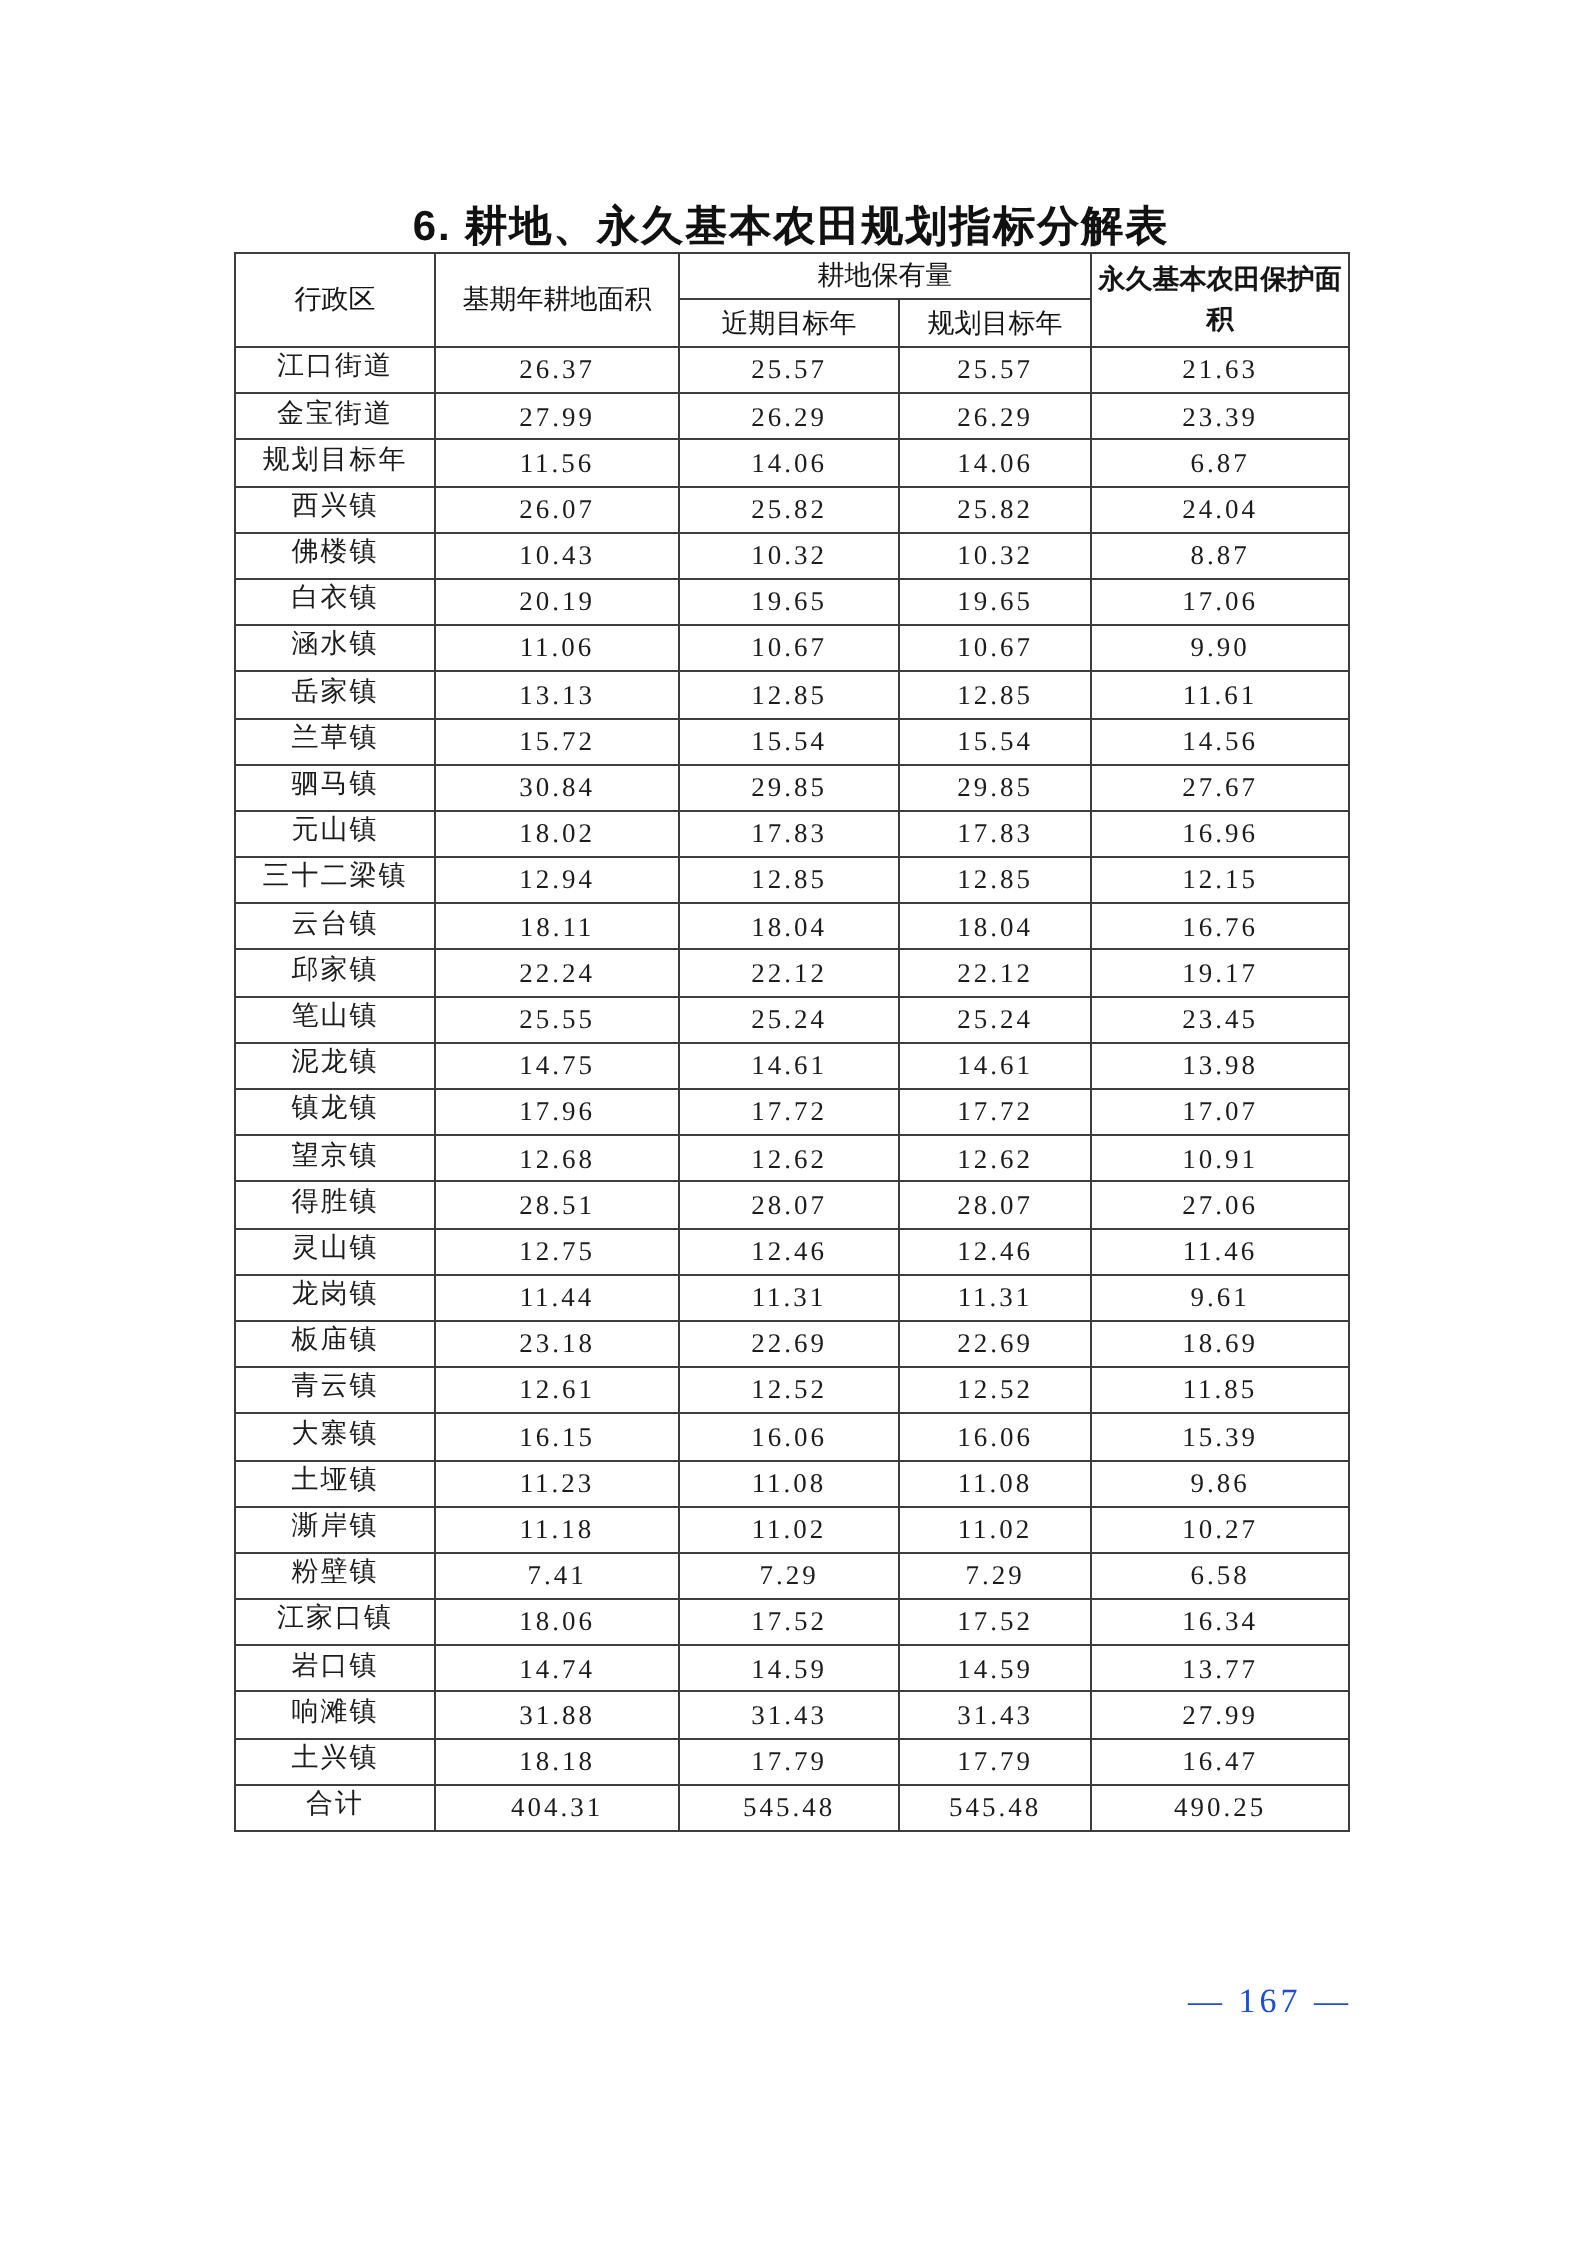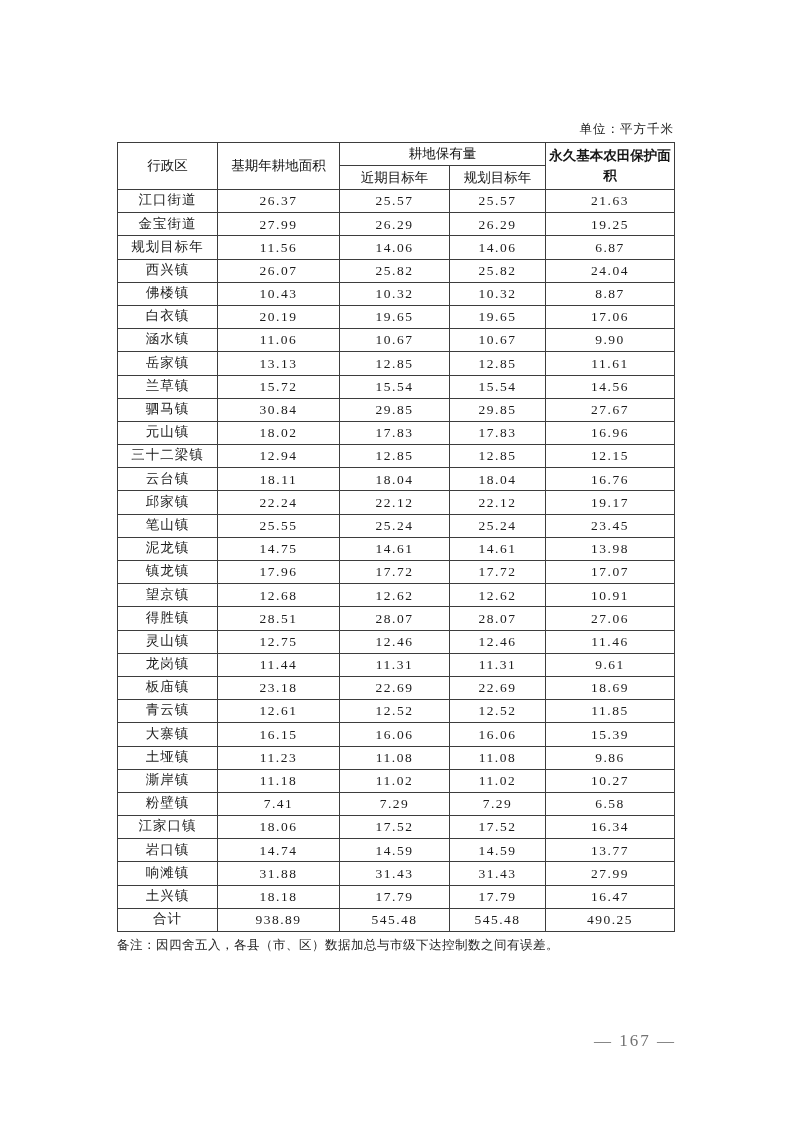--- a/index.html
+++ b/index.html
@@ -82,36 +82,36 @@
   .footnote {
     margin-top: 5px;
     font-size: 12.5px;
     line-height: 16px;
     letter-spacing: 0.5px;
     text-align: left;
     color: #1c1c1c;
   }
   .page-number {
     position: absolute;
-    top: 1031px;
+    top: 991px;
     right: 118px;
     font-family: "Liberation Serif", serif;
     font-size: 17px;
     letter-spacing: 2px;
-    color: #737373;
+    color: #1d4ed8;
   }
 </style>
 </head>
 <body>
 
 <div class="page">
   <div class="content">
 
-
-    <div class="unit-label">单位：平方千米</div>
+    <div class="doc-title">6. 耕地、永久基本农田规划指标分解表</div>
+
 
     <table class="indicator-table">
       <colgroup>
         <col style="width:100px">
         <col style="width:122px">
         <col style="width:110px">
         <col style="width:96px">
         <col style="width:129px">
       </colgroup>
       <thead>
@@ -132,21 +132,21 @@
             <td class="num">26.37</td>
             <td class="num">25.57</td>
             <td class="num">25.57</td>
             <td class="num">21.63</td>
           </tr>
           <tr>
             <td class="region">金宝街道</td>
             <td class="num">27.99</td>
             <td class="num">26.29</td>
             <td class="num">26.29</td>
-            <td class="num">19.25</td>
+            <td class="num">23.39</td>
           </tr>
           <tr>
             <td class="region">规划目标年</td>
             <td class="num">11.56</td>
             <td class="num">14.06</td>
             <td class="num">14.06</td>
             <td class="num">6.87</td>
           </tr>
           <tr>
             <td class="region">西兴镇</td>
@@ -339,25 +339,24 @@
           </tr>
           <tr>
             <td class="region">土兴镇</td>
             <td class="num">18.18</td>
             <td class="num">17.79</td>
             <td class="num">17.79</td>
             <td class="num">16.47</td>
           </tr>
           <tr>
             <td class="region">合计</td>
-            <td class="num">938.89</td>
+            <td class="num">404.31</td>
             <td class="num">545.48</td>
             <td class="num">545.48</td>
             <td class="num">490.25</td>
           </tr>
         </tbody>
     </table>
 
-    <div class="footnote">备注：因四舍五入，各县（市、区）数据加总与市级下达控制数之间有误差。</div>
   </div>
 
   <div class="page-number">— 167 —</div>
 </div>
 
 </body></html>

